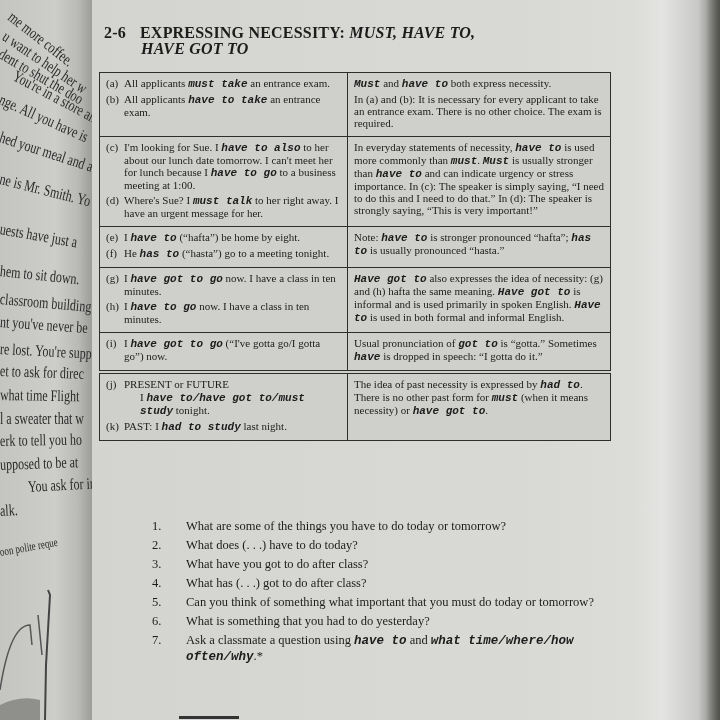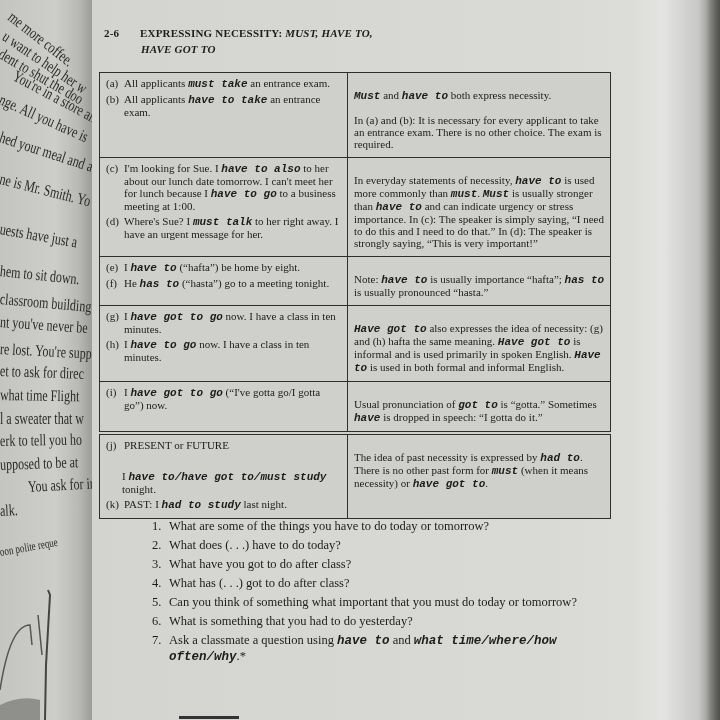--- a/index.html
+++ b/index.html
@@ -12,46 +12,46 @@
     position:absolute; left:0; top:0; width:92px; height:720px;
     background: linear-gradient(90deg, #c4c4c1 0%, #cdcdca 60%, #b9b9b6 85%, #9c9c99 100%);
     overflow:hidden;
   }
   .spine-line {
     position:absolute; white-space:nowrap; font-size:16px; color:#2a2a2a;
     transform-origin: left center;
   }
   .right-shadow { position:absolute; right:0; top:0; width:14px; height:720px;
     background:linear-gradient(90deg, rgba(0,0,0,0) 0%, rgba(60,60,55,.6) 100%); }
-  .heading { position:absolute; left:104px; top:25px; font-weight:bold; font-size:11px; line-height:16px; letter-spacing:.2px; }
+  .heading { position:absolute; left:104px; top:25px; font-weight:bold; font-size:16px; line-height:16px; letter-spacing:.2px; }
   .heading .num { display:inline-block; width:36px; }
   .heading .sub { padding-left:37px; }
   .heading i { font-style:italic; }
   table.grammar {
     position:absolute; left:99px; top:72px; width:512px;
     border-collapse:collapse; font-size:11px; line-height:12px;
     background:#cfcfcc;
   }
   table.grammar td { border:1.5px solid #2e2e2e; vertical-align:top; padding:4px 5px 4px 6px; }
   table.grammar td.left { width:236px; }
   table.grammar tr.dbl td { border-top:4px double #2e2e2e; }
   .ex { display:flex; margin-bottom:3px; }
   .ex .lbl { flex:0 0 18px; }
   .ex .txt { flex:1; }
   .ex .indent { padding-left:16px; }
-  .note p { margin:12px 0 3px 0; }
+  .note p { margin:0 0 3px 0; }
   b.kw { font-style:italic; font-weight:bold;font-family:Liberation Mono, monospace; }
   .exercise { position:absolute; left:84px; top:478px; width:530px; font-size:13px; line-height:16px; }
   .exercise .box { display:inline-block; width:9px; height:9px; border:1.3px solid #333; margin-right:6px; vertical-align:0px; }
   .exercise .ttl { font-family:"DejaVu Sans", sans-serif; font-size:12.5px; letter-spacing:-.2px; }
   .exercise .second { padding-left:78px; }
   ol.questions { position:absolute; left:152px; top:519px; width:455px; margin:0; padding:0; list-style:none; font-size:12.5px; line-height:15px; }
   ol.questions li { display:flex; margin-bottom:4px; }
   ol.questions .qn { flex:0 0 17px; }
-  ol.questions .qt { flex:1; }
+  ol.questions .qt { flex:1;margin-left:17px; }
   .footer-rule { position:absolute; left:179px; top:716px; width:60px; height:3px; background:#333; }
   .plant { position:absolute; left:0; top:585px; width:60px; height:135px; }
 </style>
 </head>
 <body>
 
 <div class="spine" id="spine">
     <span class="spine-line" style="left: 10px; top: 6px; transform: rotate(38deg) scaleX(0.75);">me more coffee.</span>
     <span class="spine-line" style="left: 4px; top: 26px; transform: rotate(34deg) scaleX(0.75);">u want to help her w</span>
     <span class="spine-line" style="left: 0px; top: 44px; transform: rotate(30deg) scaleX(0.75);">dent to shut the doo</span>
@@ -120,21 +120,21 @@
           <div class="ex">
             <span class="lbl">(e)</span>
             <span class="txt"><span>I </span><b class="kw">have to</b><span> (“hafta”) be home by eight.</span></span>
           </div>
           <div class="ex">
             <span class="lbl">(f)</span>
             <span class="txt"><span>He </span><b class="kw">has to</b><span> (“hasta”) go to a meeting tonight.</span></span>
           </div>
         </td>
         <td class="note">
-          <p><span>Note: </span><b class="kw">have to</b><span> is usually importance “hafta”; </span><b class="kw">has to</b><span> is usually pronounced “hasta.”</span></p>
+          <p><span>Note: </span><b class="kw">have to</b><span> is stronger pronounced “hafta”; </span><b class="kw">has to</b><span> is usually pronounced “hasta.”</span></p>
         </td>
       </tr>
       <tr>
         <td class="left">
           <div class="ex">
             <span class="lbl">(g)</span>
             <span class="txt"><span>I </span><b class="kw">have got to go</b><span> now. I have a class in ten minutes.</span></span>
           </div>
           <div class="ex">
             <span class="lbl">(h)</span>
@@ -155,21 +155,21 @@
         <td class="note">
           <p><span>Usual pronunciation of </span><b class="kw">got to</b><span> is “gotta.” Sometimes </span><b class="kw">have</b><span> is dropped in speech: “I gotta do it.”</span></p>
         </td>
       </tr>
       <tr class="dbl">
         <td class="left">
           <div class="ex">
             <span class="lbl">(j)</span>
             <span class="txt"><span>PRESENT or FUTURE</span></span>
           </div>
-          <div class="ex" style="margin-top: -2px; flex-direction: column;">
+          <div class="ex" style="margin-top: -2px;">
             <span class="lbl"></span>
             <span class="txt indent"><span>I </span><b class="kw">have to/have got to/must study</b><span> tonight.</span></span>
           </div>
           <div class="ex">
             <span class="lbl">(k)</span>
             <span class="txt"><span>PAST: I </span><b class="kw">had to study</b><span> last night.</span></span>
           </div>
         </td>
         <td class="note">
           <p><span>The idea of past necessity is expressed by </span><b class="kw">had to</b><span>. There is no other past form for </span><b class="kw">must</b><span> (when it means necessity) or </span><b class="kw">have got to</b><span>.</span></p>

